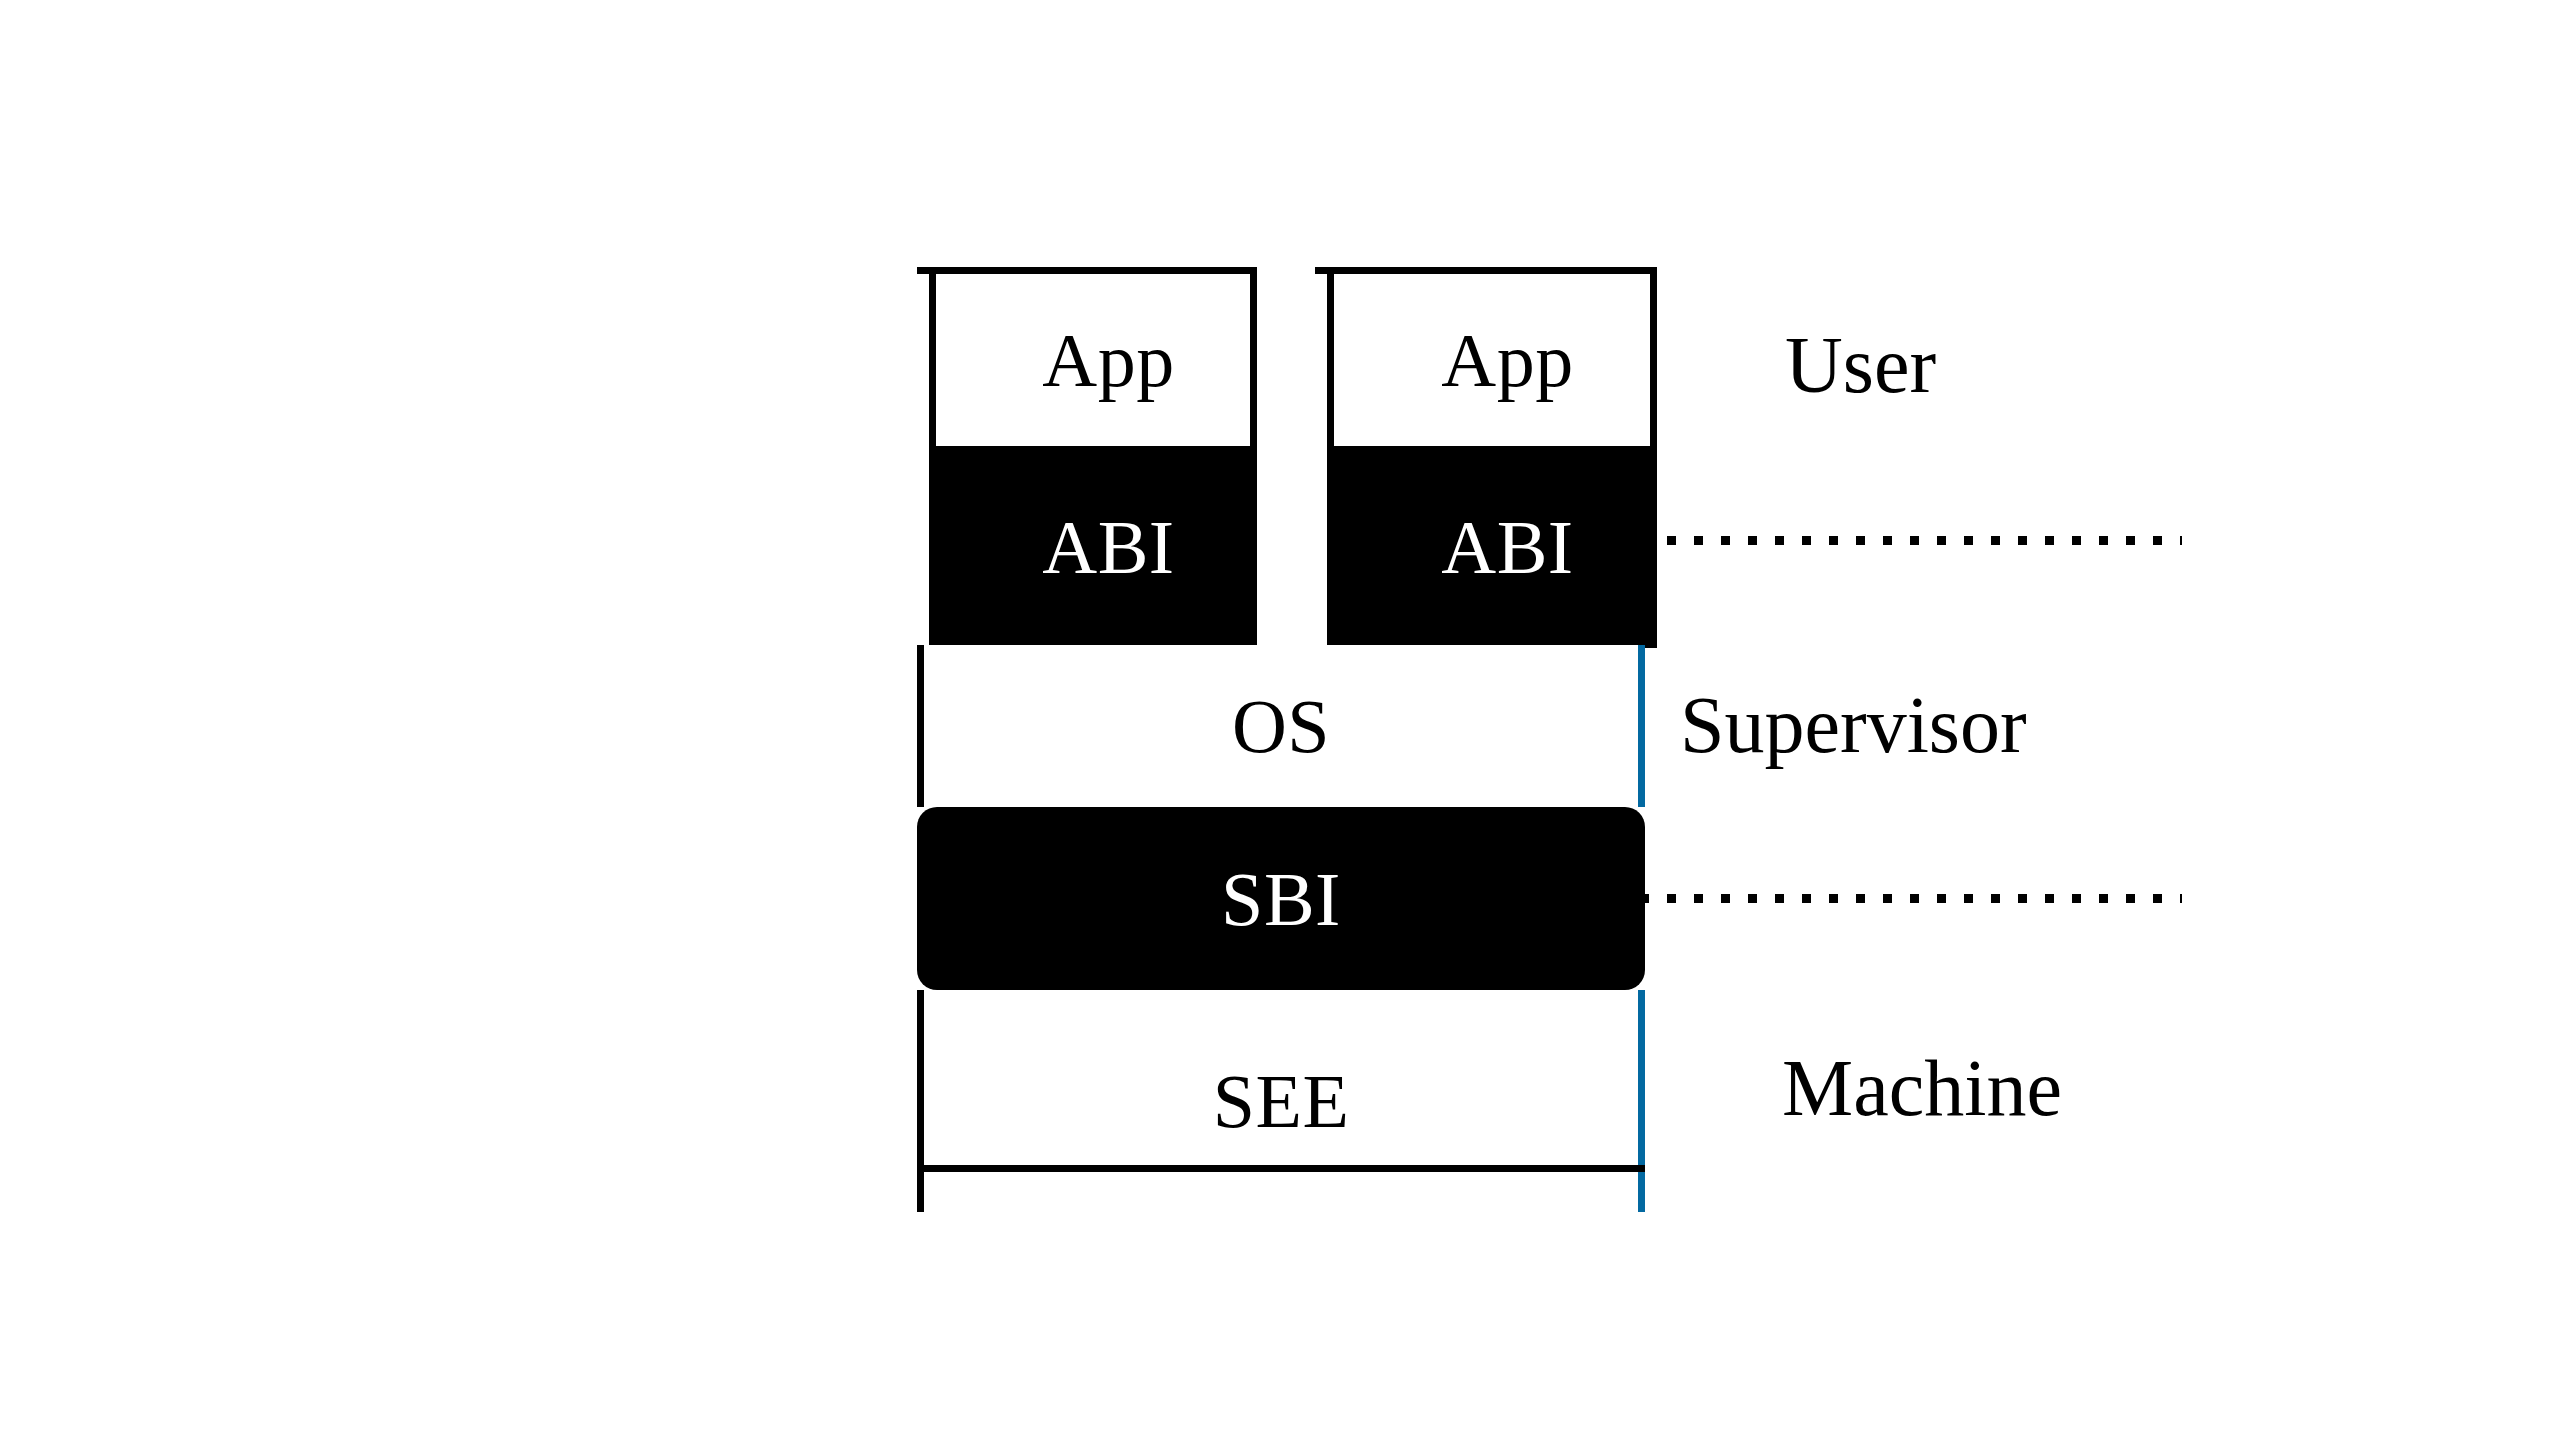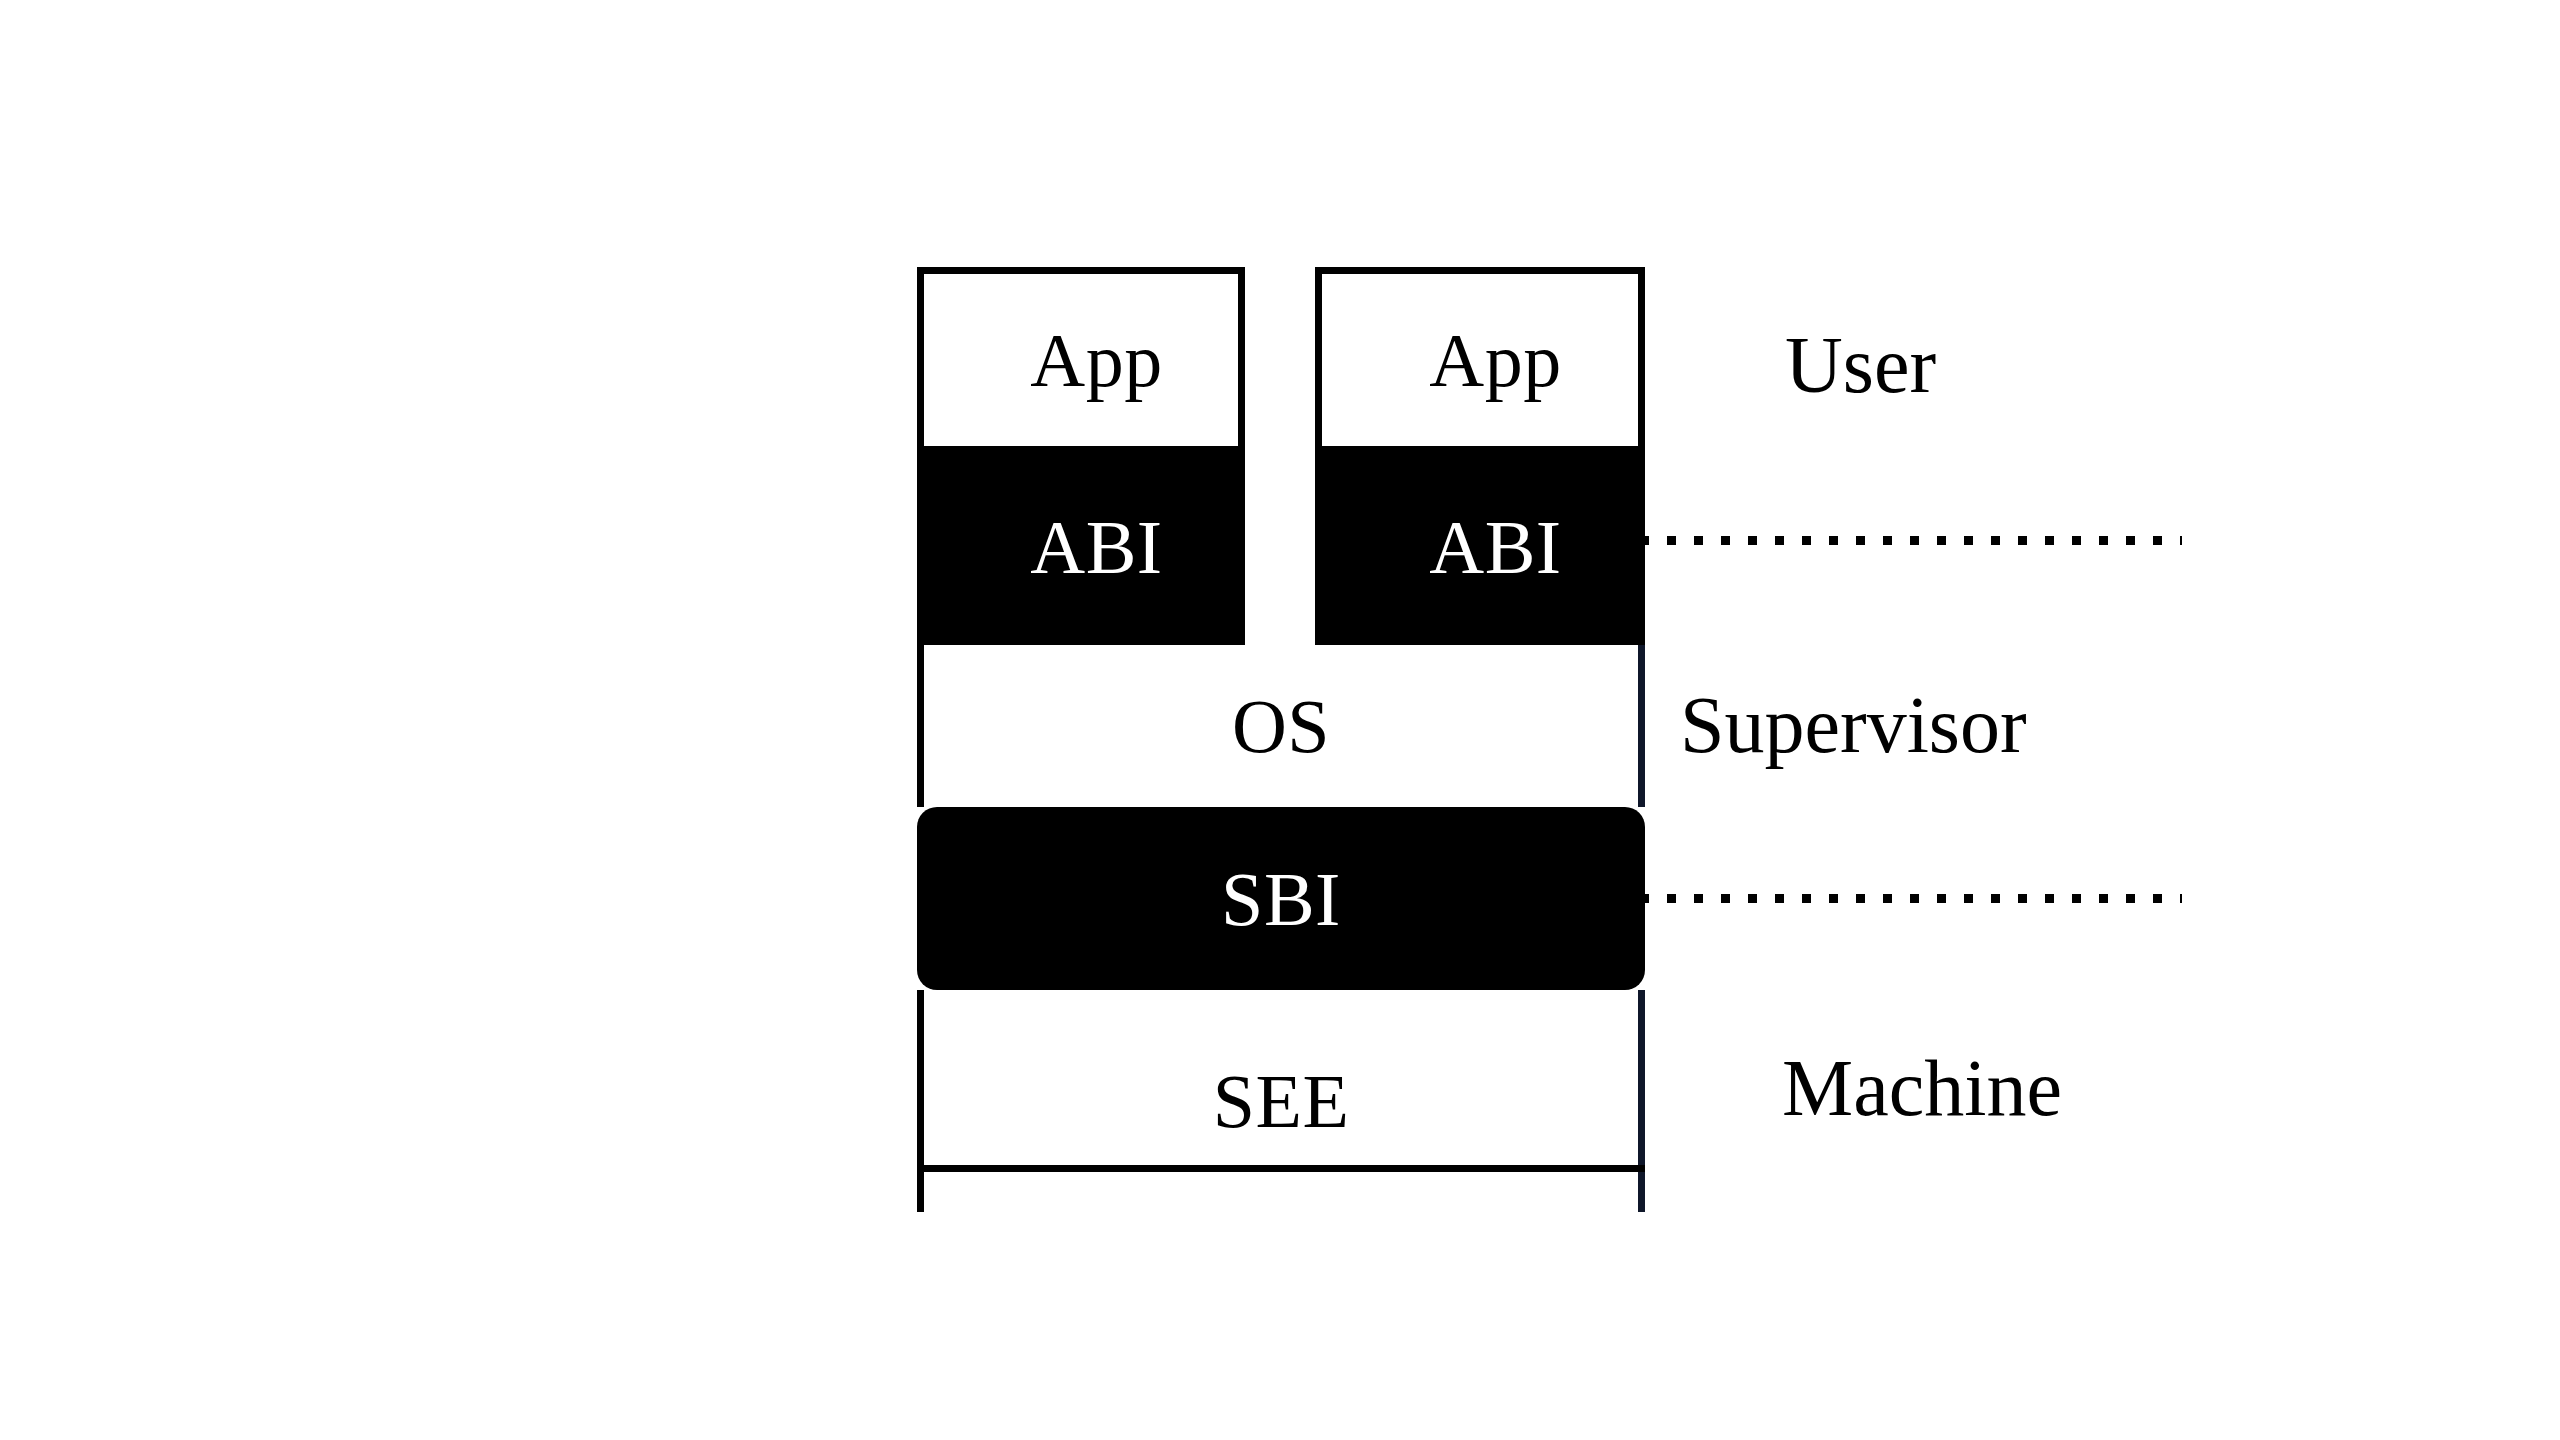--- a/index.html
+++ b/index.html
@@ -33,21 +33,21 @@
     left: 0;
     width: 100%;
     box-sizing: border-box;
     display: flex;
     align-items: center;
     justify-content: center;
   }
   .band-white {
     background: #ffffff;
     border-left: 7px solid #000000;
-    border-right: 7px solid #0f172a;
+    border-right: 7px solid #0369a1;
   }
   .band-black {
     background: #000000;
     color: #ffffff;
     border-radius: 20px;
   }
 
   
   .frame-top,
   .frame-bottom {
@@ -60,21 +60,21 @@
   .col {
     position: absolute;
     top: 0;
     box-sizing: border-box;
   }
   .col-left  { left: 0;     width: 328px; }
   .col-right { left: 398px; width: 330px; }
 
   .cell {
     position: absolute;
-    left: 0;
+    left: 12px;
     width: 100%;
     box-sizing: border-box;
     display: flex;
     align-items: center;
     justify-content: center;
     padding-left: 31px;
   }
   .cell-app {
     top: 0;
     height: 179px;

